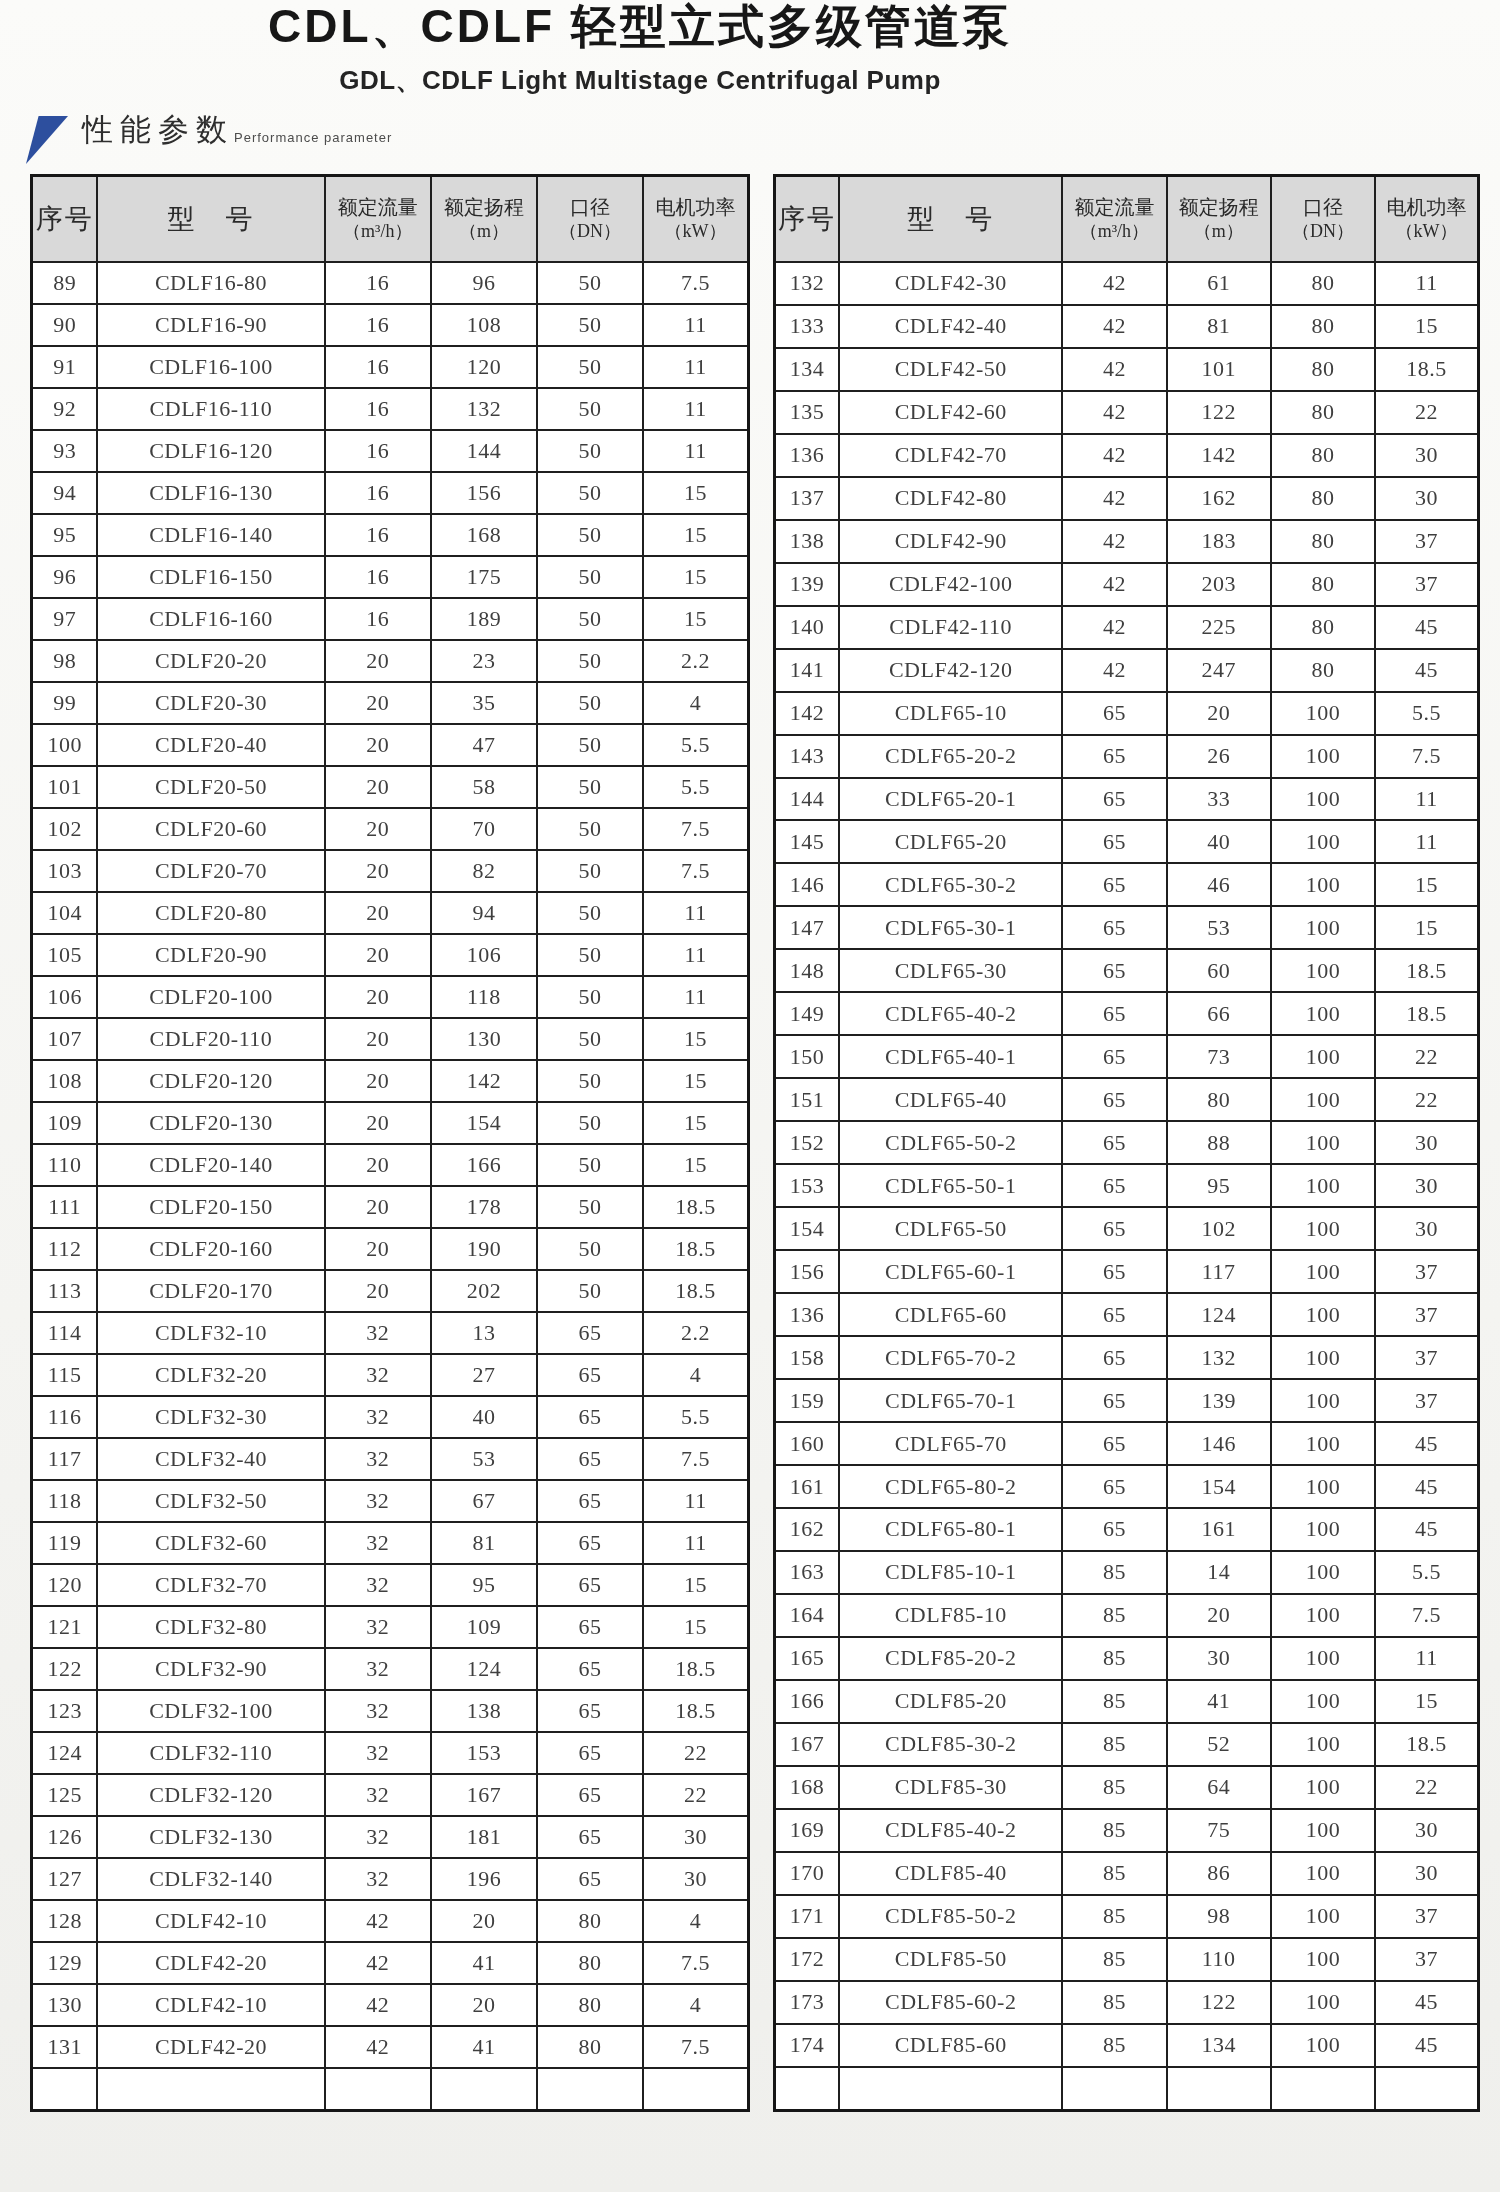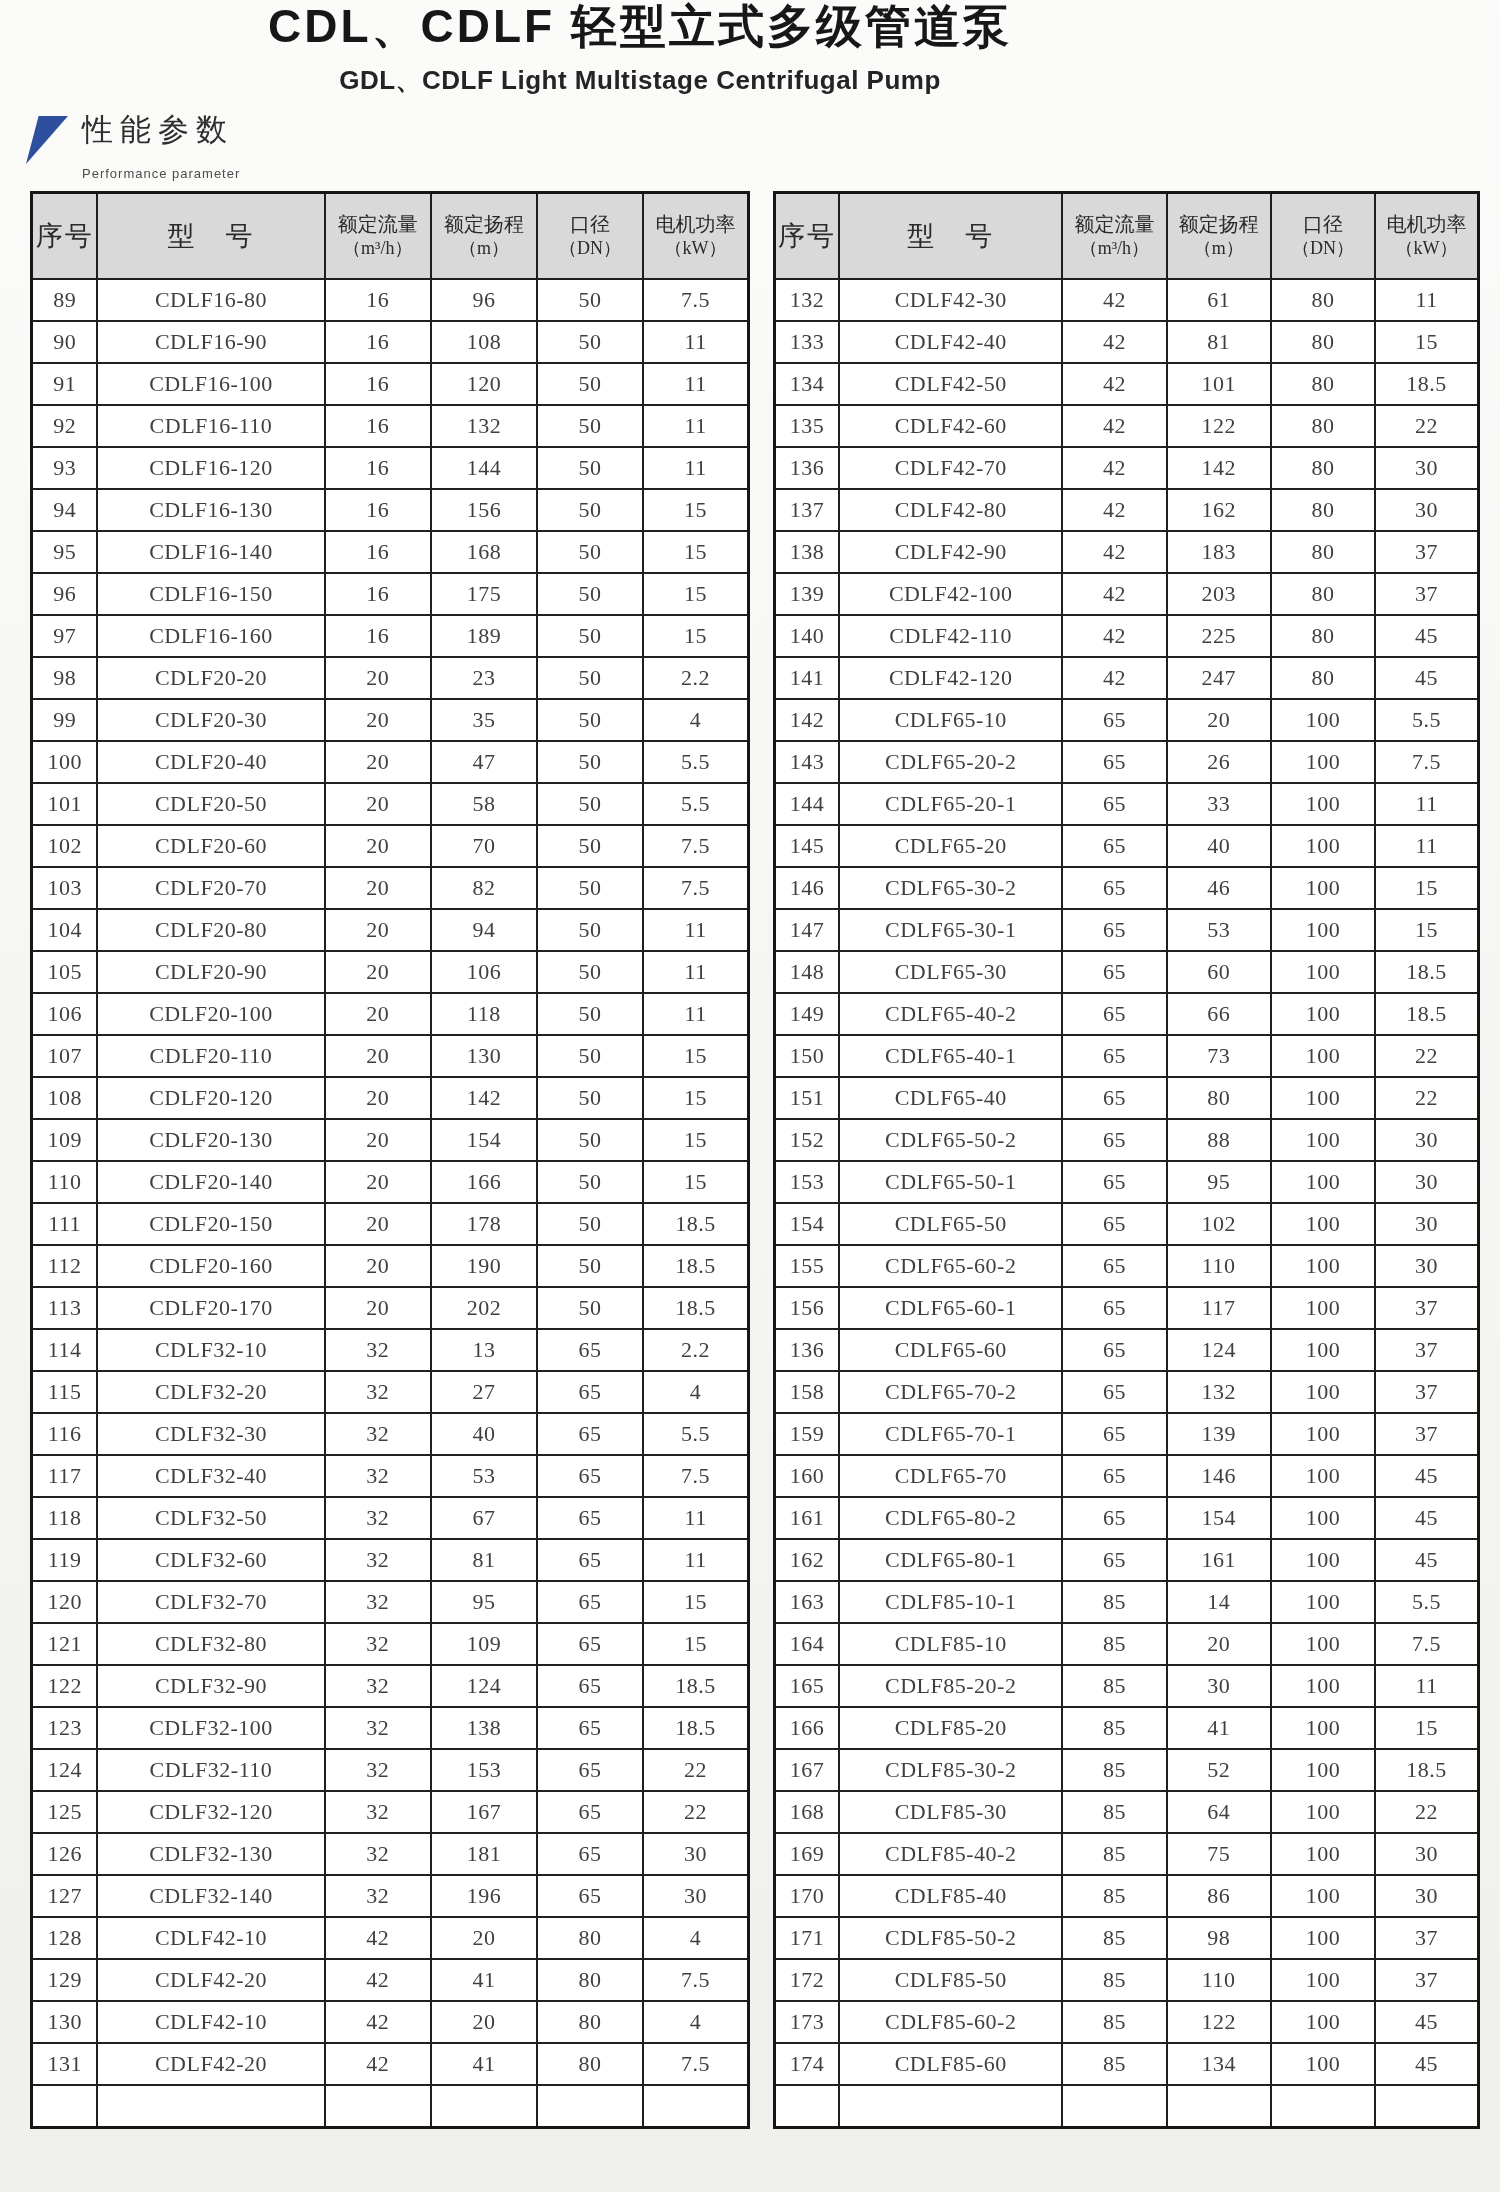--- a/index.html
+++ b/index.html
@@ -41,21 +41,21 @@
   .section-flag {
     width: 42px;
     height: 48px;
     background: #2d4f9e;
     clip-path: polygon(30% 0, 100% 0, 0 100%);
     margin-right: 14px;
     margin-top: 4px;
   }
   .section-titles {
     display: flex;
-    flex-direction: column;
+    flex-direction: row;
   }
   .section-title {
     font-size: 31px;
     color: #2e2e2e;
     letter-spacing: 7px;
     line-height: 1.15;
   }
   .section-subtitle {
     font-size: 13px;
     color: #4c4c4c;
@@ -724,28 +724,20 @@
         </tr>
         <tr>
           <td class="col-no">154</td>
           <td class="col-model">CDLF65-50</td>
           <td class="col-flow">65</td>
           <td class="col-head">102</td>
           <td class="col-dn">100</td>
           <td class="col-power">30</td>
         </tr>
         <tr>
-          <td class="col-no">155</td>
-          <td class="col-model">CDLF65-60-2</td>
-          <td class="col-flow">65</td>
-          <td class="col-head">110</td>
-          <td class="col-dn">100</td>
-          <td class="col-power">30</td>
-        </tr>
-        <tr>
           <td class="col-no">156</td>
           <td class="col-model">CDLF65-60-1</td>
           <td class="col-flow">65</td>
           <td class="col-head">117</td>
           <td class="col-dn">100</td>
           <td class="col-power">37</td>
         </tr>
         <tr>
           <td class="col-no">136</td>
           <td class="col-model">CDLF65-60</td>

